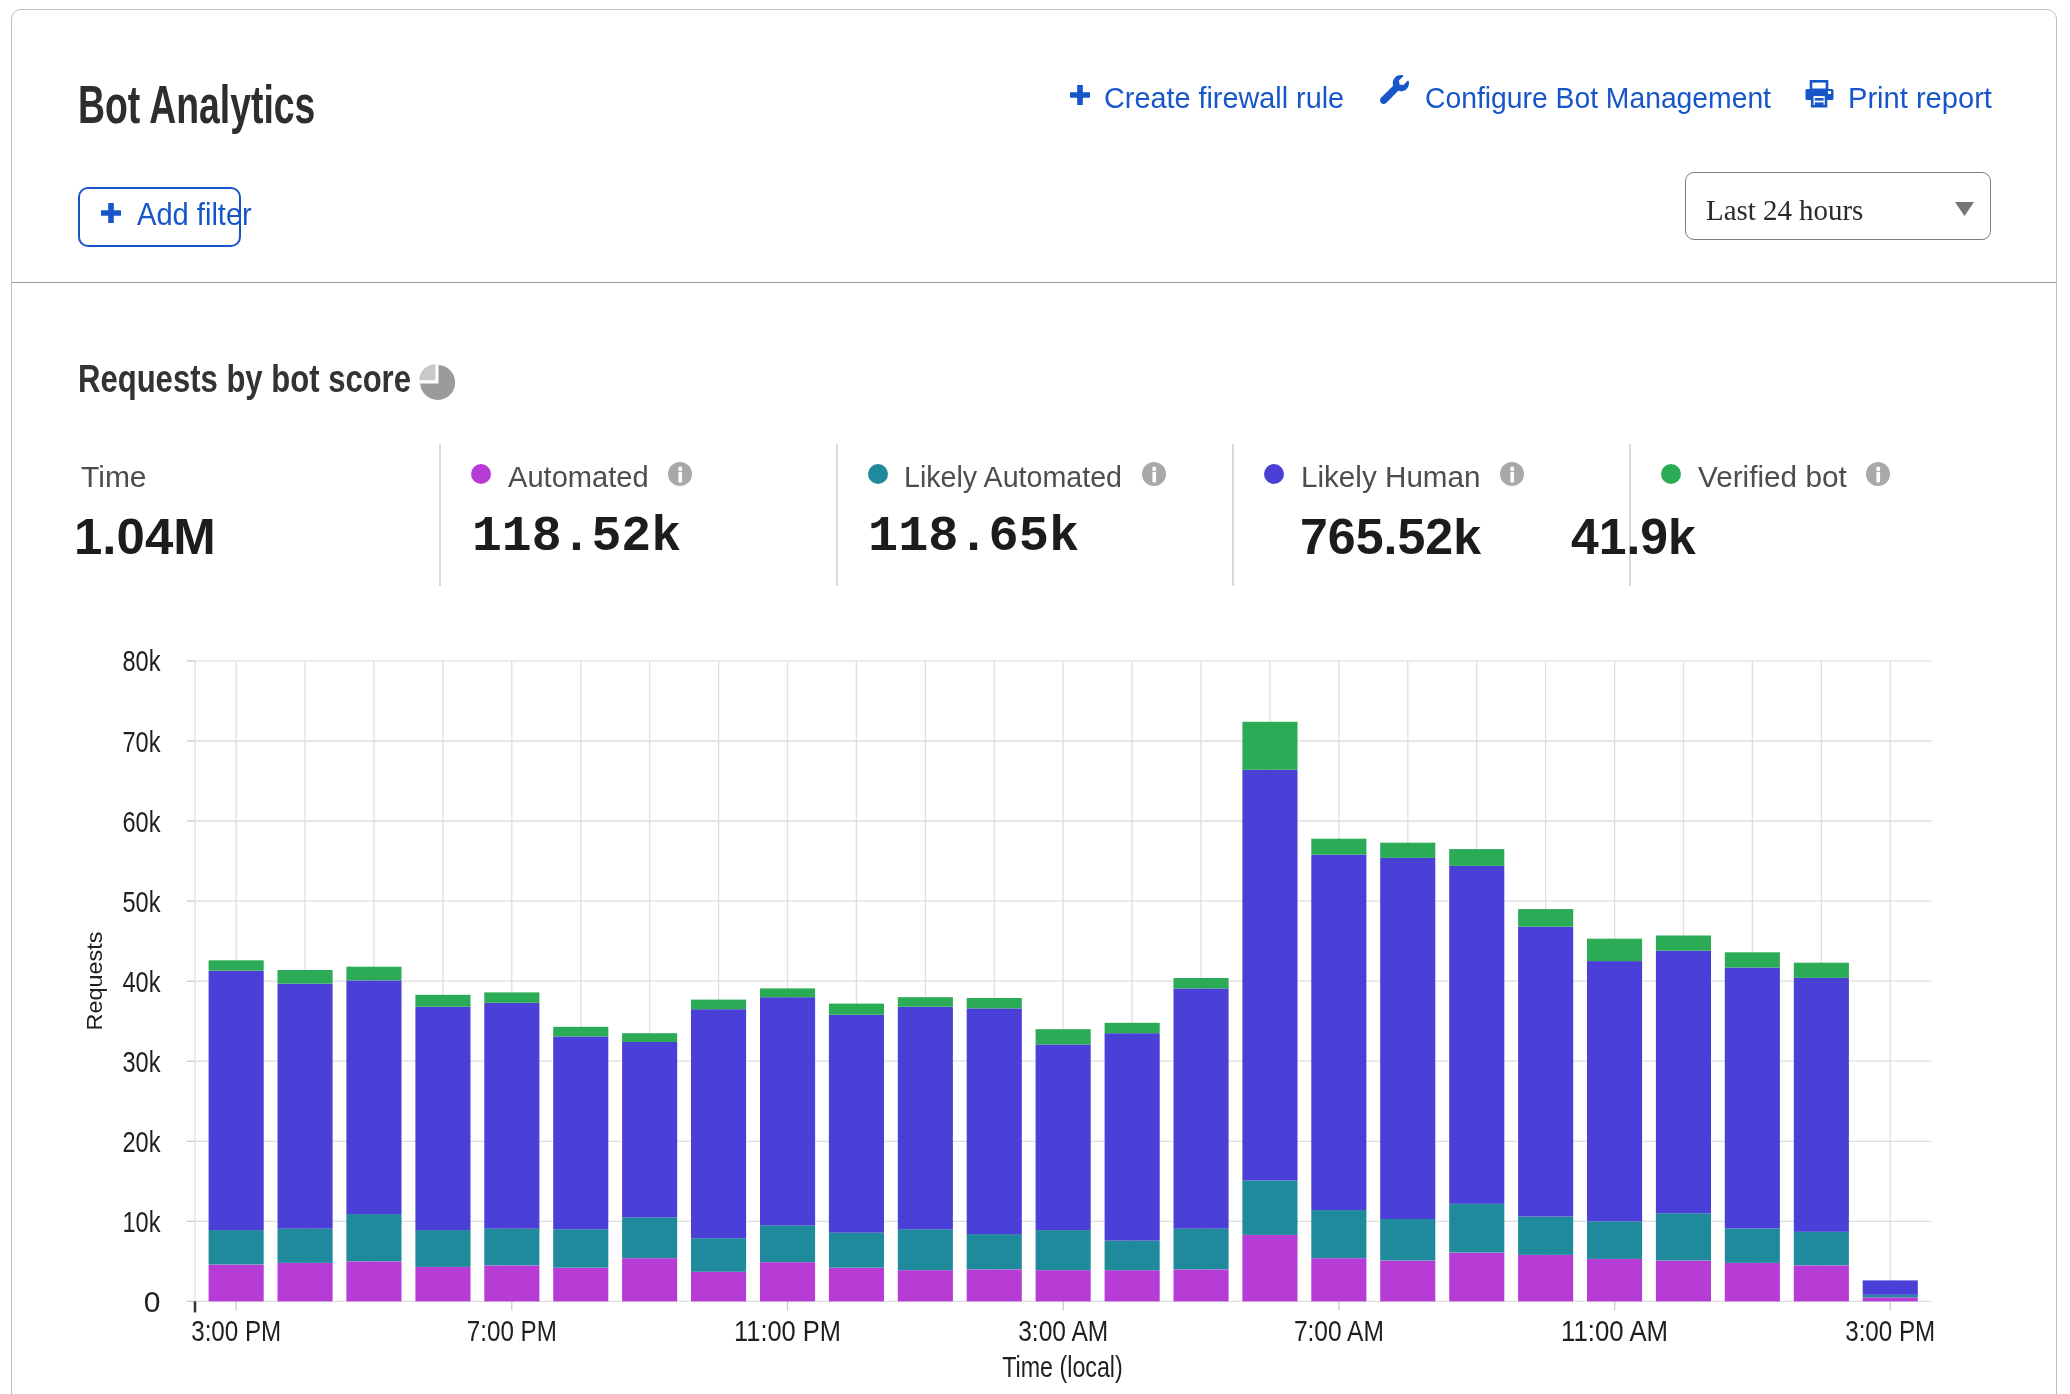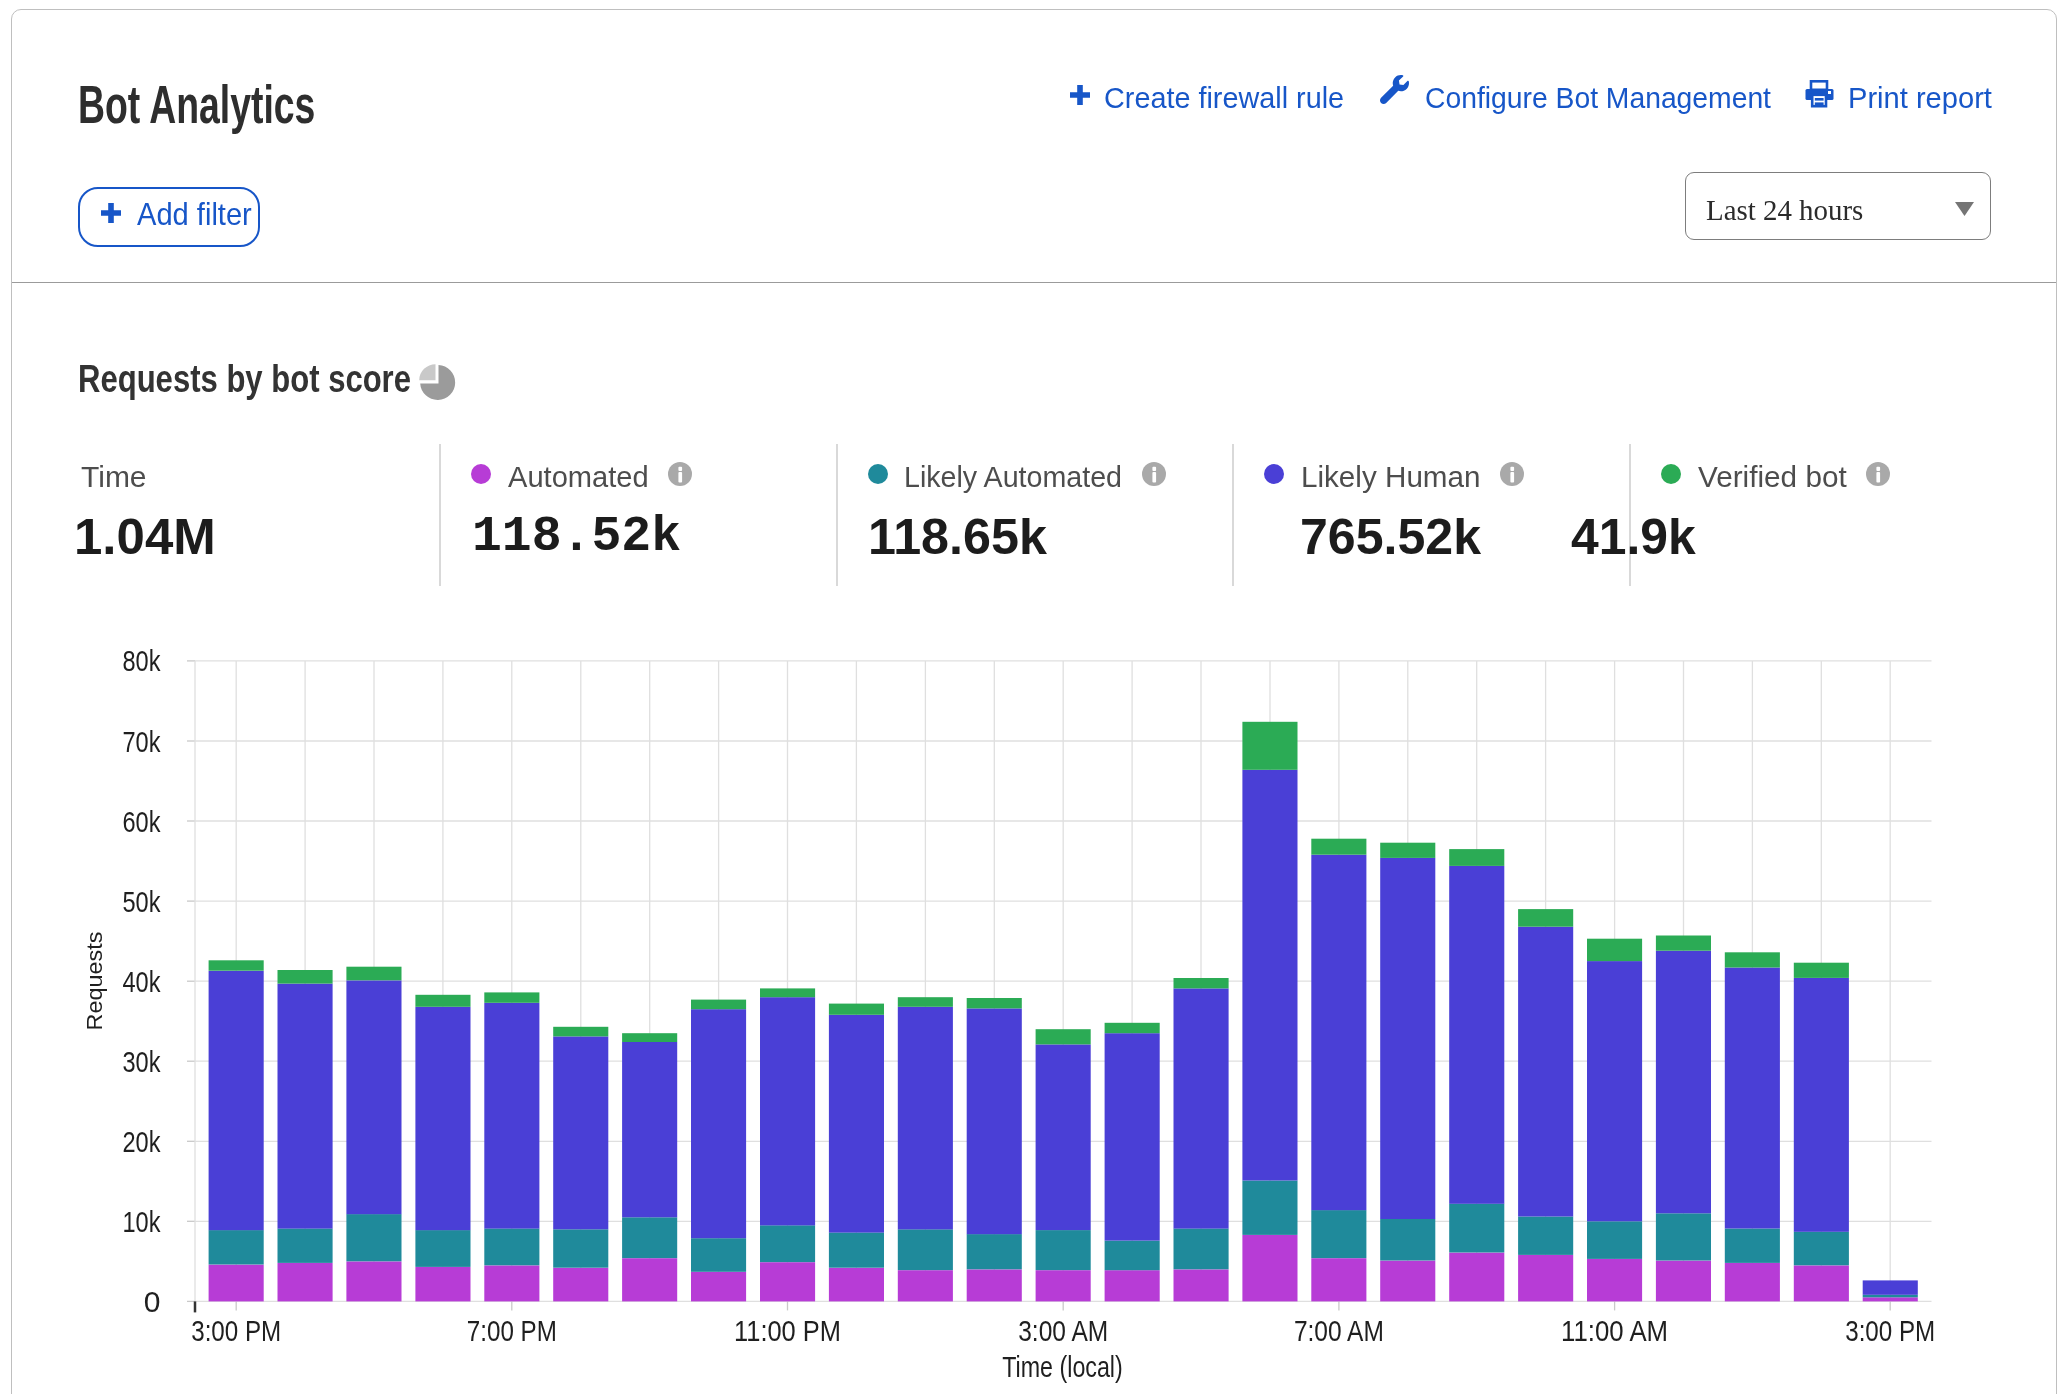--- a/index.html
+++ b/index.html
@@ -5,21 +5,21 @@
 html,body { width:2070px; height:1394px; background:#fff; font-family:"Liberation Sans", sans-serif; }
 #page { position:relative; width:2070px; height:1394px; overflow:hidden;text-align:right; }
 .abs { position:absolute; }
 #card { left:11px; top:9px; width:2046px; height:1500px; border:1.5px solid #bfbfbf; border-radius:10px; }
 #divider { left:12px; top:282px; width:2044px; height:1.4px; background:#9b9b9b; }
 #title { left:78px; top:74px; font-size:53px; font-weight:700; color:#2e2e2e; transform:scaleX(0.705); transform-origin:0 50%; white-space:nowrap; }
 .link { color:#1756c8; font-size:30px; white-space:nowrap; transform-origin:0 50%; }
 #lnk1 { left:1104px; top:81px; transform:scaleX(0.960); }
 #lnk2 { left:1425px; top:81px; transform:scaleX(0.943); }
 #lnk3 { left:1848px; top:81px; transform:scaleX(0.970); }
-#addfilter { left:78px; top:187px; width:182px; height:60px; border:2px solid #1756c8; border-radius:20px; }
+#addfilter { left:78px; top:187px; width:163px; height:60px; border:2px solid #1756c8; border-radius:10px; }
 #addfilter span { position:absolute; left:57px; top:7px; font-size:32px; color:#1756c8; white-space:nowrap; transform:scaleX(0.909); transform-origin:0 50%; }
 #select { left:1685px; top:172px; width:306px; height:68px; border:1.5px solid #7d7d7d; border-radius:9px;font-family:Liberation Serif, serif; }
 #select span { position:absolute; left:19.5px; top:19.5px; font-size:30px; color:#2b2b2b; white-space:nowrap; transform:scaleX(0.963); transform-origin:0 50%; }
 #heading { left:78px; top:358px; font-size:38px; font-weight:700; color:#333; transform:scaleX(0.817); transform-origin:0 50%; white-space:nowrap; }
 .statlabel { font-size:30px; color:#4d4d4d; top:459.5px; white-space:nowrap; }
 .statnum { font-size:50px; font-weight:700; color:#1c1c1c; top:508px; white-space:nowrap; }
 .vdiv { width:2px; background:#d9d9d9; top:444px; height:142px; }
 .dot { width:20px; height:20px; border-radius:50%; top:464px; }
 .info { width:24px; height:24px; top:461.8px; }
 </style></head>
@@ -78,21 +78,21 @@
       </svg></div>
   <div class="abs statnum" style="left:471.8px; transform:scaleX(0.995); transform-origin:0 50%;font-family:Liberation Mono, monospace;">118.52k</div>
   <div class="abs vdiv" style="left:836px;"></div>
   <div class="abs dot" style="left:868px; background:#1f8a9b;"></div>
   <div class="abs statlabel" style="left:904.4px; transform:scaleX(0.9541); transform-origin:0 50%;">Likely Automated</div>
   <div class="abs info" style="left:1141.7px;"><svg width="24" height="24">
         <circle cx="12" cy="12" r="12" fill="#a9a9a9"></circle>
         <rect x="10.4" y="4.7" width="3.7" height="4.4" rx="1" fill="#fff"></rect>
         <rect x="10.4" y="9.9" width="3.7" height="10.7" rx="1" fill="#fff"></rect>
       </svg></div>
-  <div class="abs statnum" style="left:868.4px; transform:scaleX(1.005); transform-origin:0 50%;">118.65k</div>
+  <div class="abs statnum" style="left:868.4px; transform:scaleX(1.005); transform-origin:0 50%;font-family:Liberation Mono, monospace;">118.65k</div>
   <div class="abs vdiv" style="left:1232px;"></div>
   <div class="abs dot" style="left:1264px; background:#4a3fd6;"></div>
   <div class="abs statlabel" style="left:1301.0px; transform:scaleX(0.9876); transform-origin:0 50%;">Likely Human</div>
   <div class="abs info" style="left:1499.8px;"><svg width="24" height="24">
         <circle cx="12" cy="12" r="12" fill="#a9a9a9"></circle>
         <rect x="10.4" y="4.7" width="3.7" height="4.4" rx="1" fill="#fff"></rect>
         <rect x="10.4" y="9.9" width="3.7" height="10.7" rx="1" fill="#fff"></rect>
       </svg></div>
   <div class="abs statnum" style="left:1300px; transform:scaleX(1.0014); transform-origin:0 50%;">765.52k</div>
   <div class="abs vdiv" style="left:1629px;"></div>

